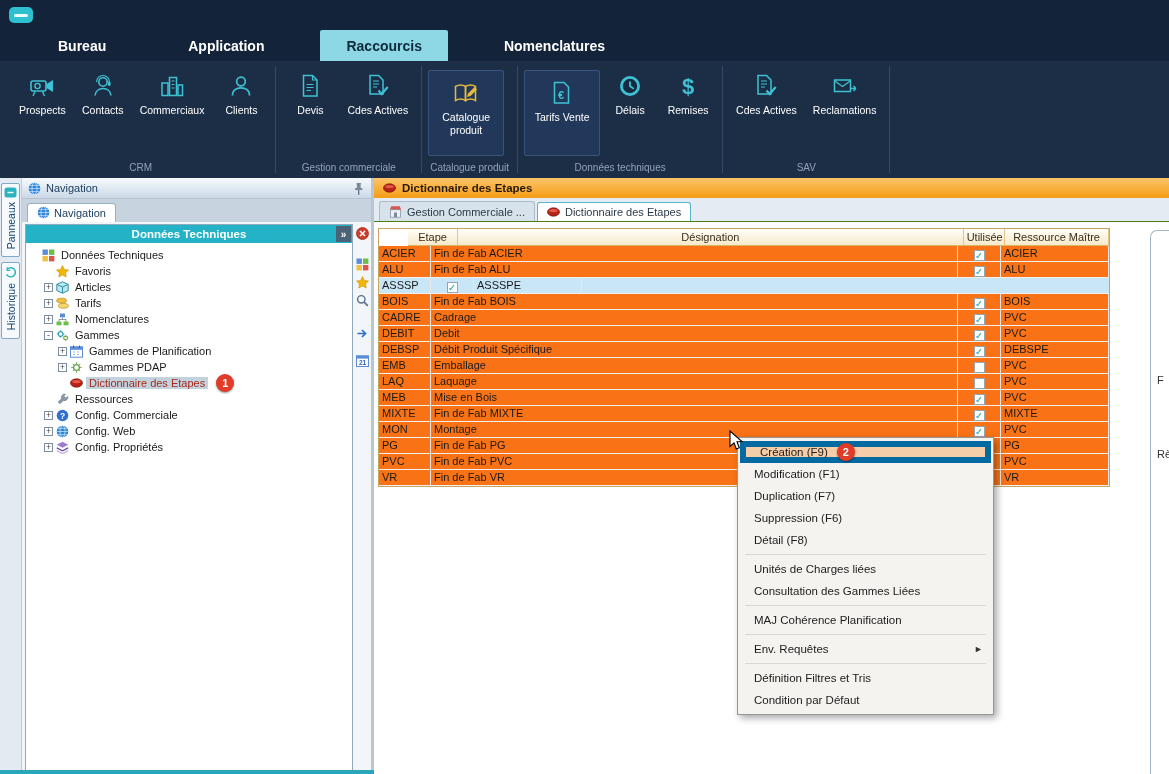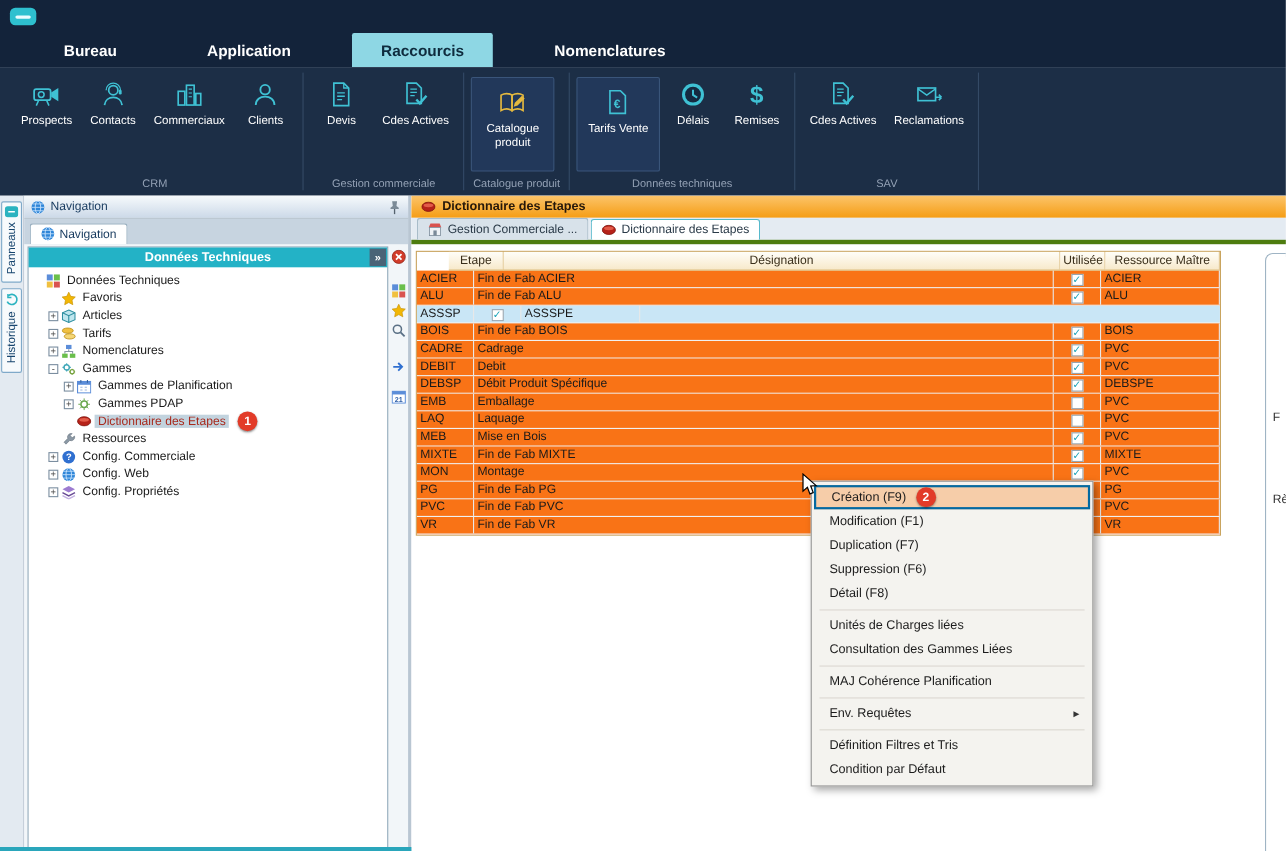--- a/index.html
+++ b/index.html
@@ -42,21 +42,21 @@
   .exp-spacer{width:9px;flex:none;}
   .titem-label{padding:0 3px;}
   .tree-item.selected .titem-label{background:#c2d3de;color:#a82a1d;}
   .badge{min-width:18px;height:18px;border-radius:50%;background:#e23b28;color:#fff;font-size:11px;font-weight:bold;display:flex;align-items:center;justify-content:center;box-shadow:0 1px 2px rgba(0,0,0,.45);padding:0 2px;}
   .step-badge{margin-left:5px;}
   .side-btn-col{width:18px;flex:none;display:flex;flex-direction:column;align-items:center;}
   .side-btn{width:15px;height:15px;display:flex;align-items:center;justify-content:center;}
   
   .content{flex:1;background:#fff;display:flex;flex-direction:column;min-width:0;}
   .content-header{height:20px;flex:none;background:linear-gradient(#fcc469,#f59d15);display:flex;align-items:center;gap:6px;padding:0 9px;font-weight:bold;font-size:11.5px;color:#26180a;}
-  .content-tabrow{height:24px;flex:none;background:#e4ebf2;border-bottom:4px solid #4d7c0f;display:flex;align-items:flex-end;gap:2px;padding-left:5px;}
+  .content-tabrow{height:24px;flex:none;background:#e4ebf2;border-bottom:1px solid #4d7c0f;display:flex;align-items:flex-end;gap:2px;padding-left:5px;}
   .ctab{display:flex;align-items:center;gap:5px;border:1px solid #a8bcc9;border-bottom:none;border-radius:3px 3px 0 0;background:#d8e2ea;padding:3px 9px;color:#2a3a48;white-space:nowrap;}
   .ctab.active{background:#fff;border-color:#56b9cb;}
   .grid{margin:6px 0 0 4px;width:732px;border:1px solid #c9a45e;flex:none;}
   .ghead{display:flex;margin-left:29px;}
   .gc{padding:0 3px;overflow:hidden;white-space:nowrap;}
   .ghead .gc{background:linear-gradient(#fffef8,#f7e9cb);border-right:1px solid #e0c48b;border-bottom:1px solid #d9b469;text-align:center;height:17px;line-height:16px;color:#3a2f1b;}
   .c-etape{width:52px;}
   .c-des{width:527px;}
   .c-util{width:43px;text-align:center;}
   .c-res{width:108px;}
@@ -66,21 +66,21 @@
   .cbx{display:inline-block;width:11px;height:11px;border:1px solid #97a5b0;background:#fff;font-size:9.5px;line-height:9px;text-align:center;color:#16a2b8;font-weight:bold;vertical-align:middle;margin-top:2px;}
   
   .right-sliver{position:absolute;top:199px;right:0;bottom:0;width:22px;z-index:20;}
   .sliver-panel{position:absolute;left:3px;right:0;top:31px;bottom:0;background:#fff;border:1px solid #9fb4c4;border-right:none;border-bottom:none;border-radius:7px 0 0 0;}
   .frag{position:absolute;left:6px;color:#333;}
   .f1{top:143px;}
   .f2{top:217px;}
   
   .ctx-menu{position:absolute;left:737px;top:437px;width:257px;background:#f4f3ef;border:1px solid #979797;box-shadow:3px 3px 7px rgba(0,0,0,.35);padding:3px 0;z-index:60;}
   .ctx-item{height:22px;display:flex;align-items:center;padding:0 10px 0 16px;font-size:11.5px;color:#1c1c1c;}
-  .ctx-item.hl{background:#f6cda9;border:2px solid #0369a1;margin:0 2px;padding-left:14px;align-items:center;}
+  .ctx-item.hl{background:#f6cda9;border:6px solid #0369a1;margin:0 2px;padding-left:14px;align-items:center;}
   .ctx-sep{height:1px;background:#dbd8d1;margin:3px 7px;}
   .ctx-label{white-space:nowrap;}
   .menu-badge{margin-left:9px;}
   .ctx-arrow{margin-left:auto;font-size:9px;color:#333;}
   .cursor{position:absolute;left:729px;top:430px;z-index:70;}
   .bottom-strip{position:absolute;left:0;bottom:0;width:374px;height:4px;background:#2aa6bb;z-index:30;}
 </style>
 </head>
 <body>
 

